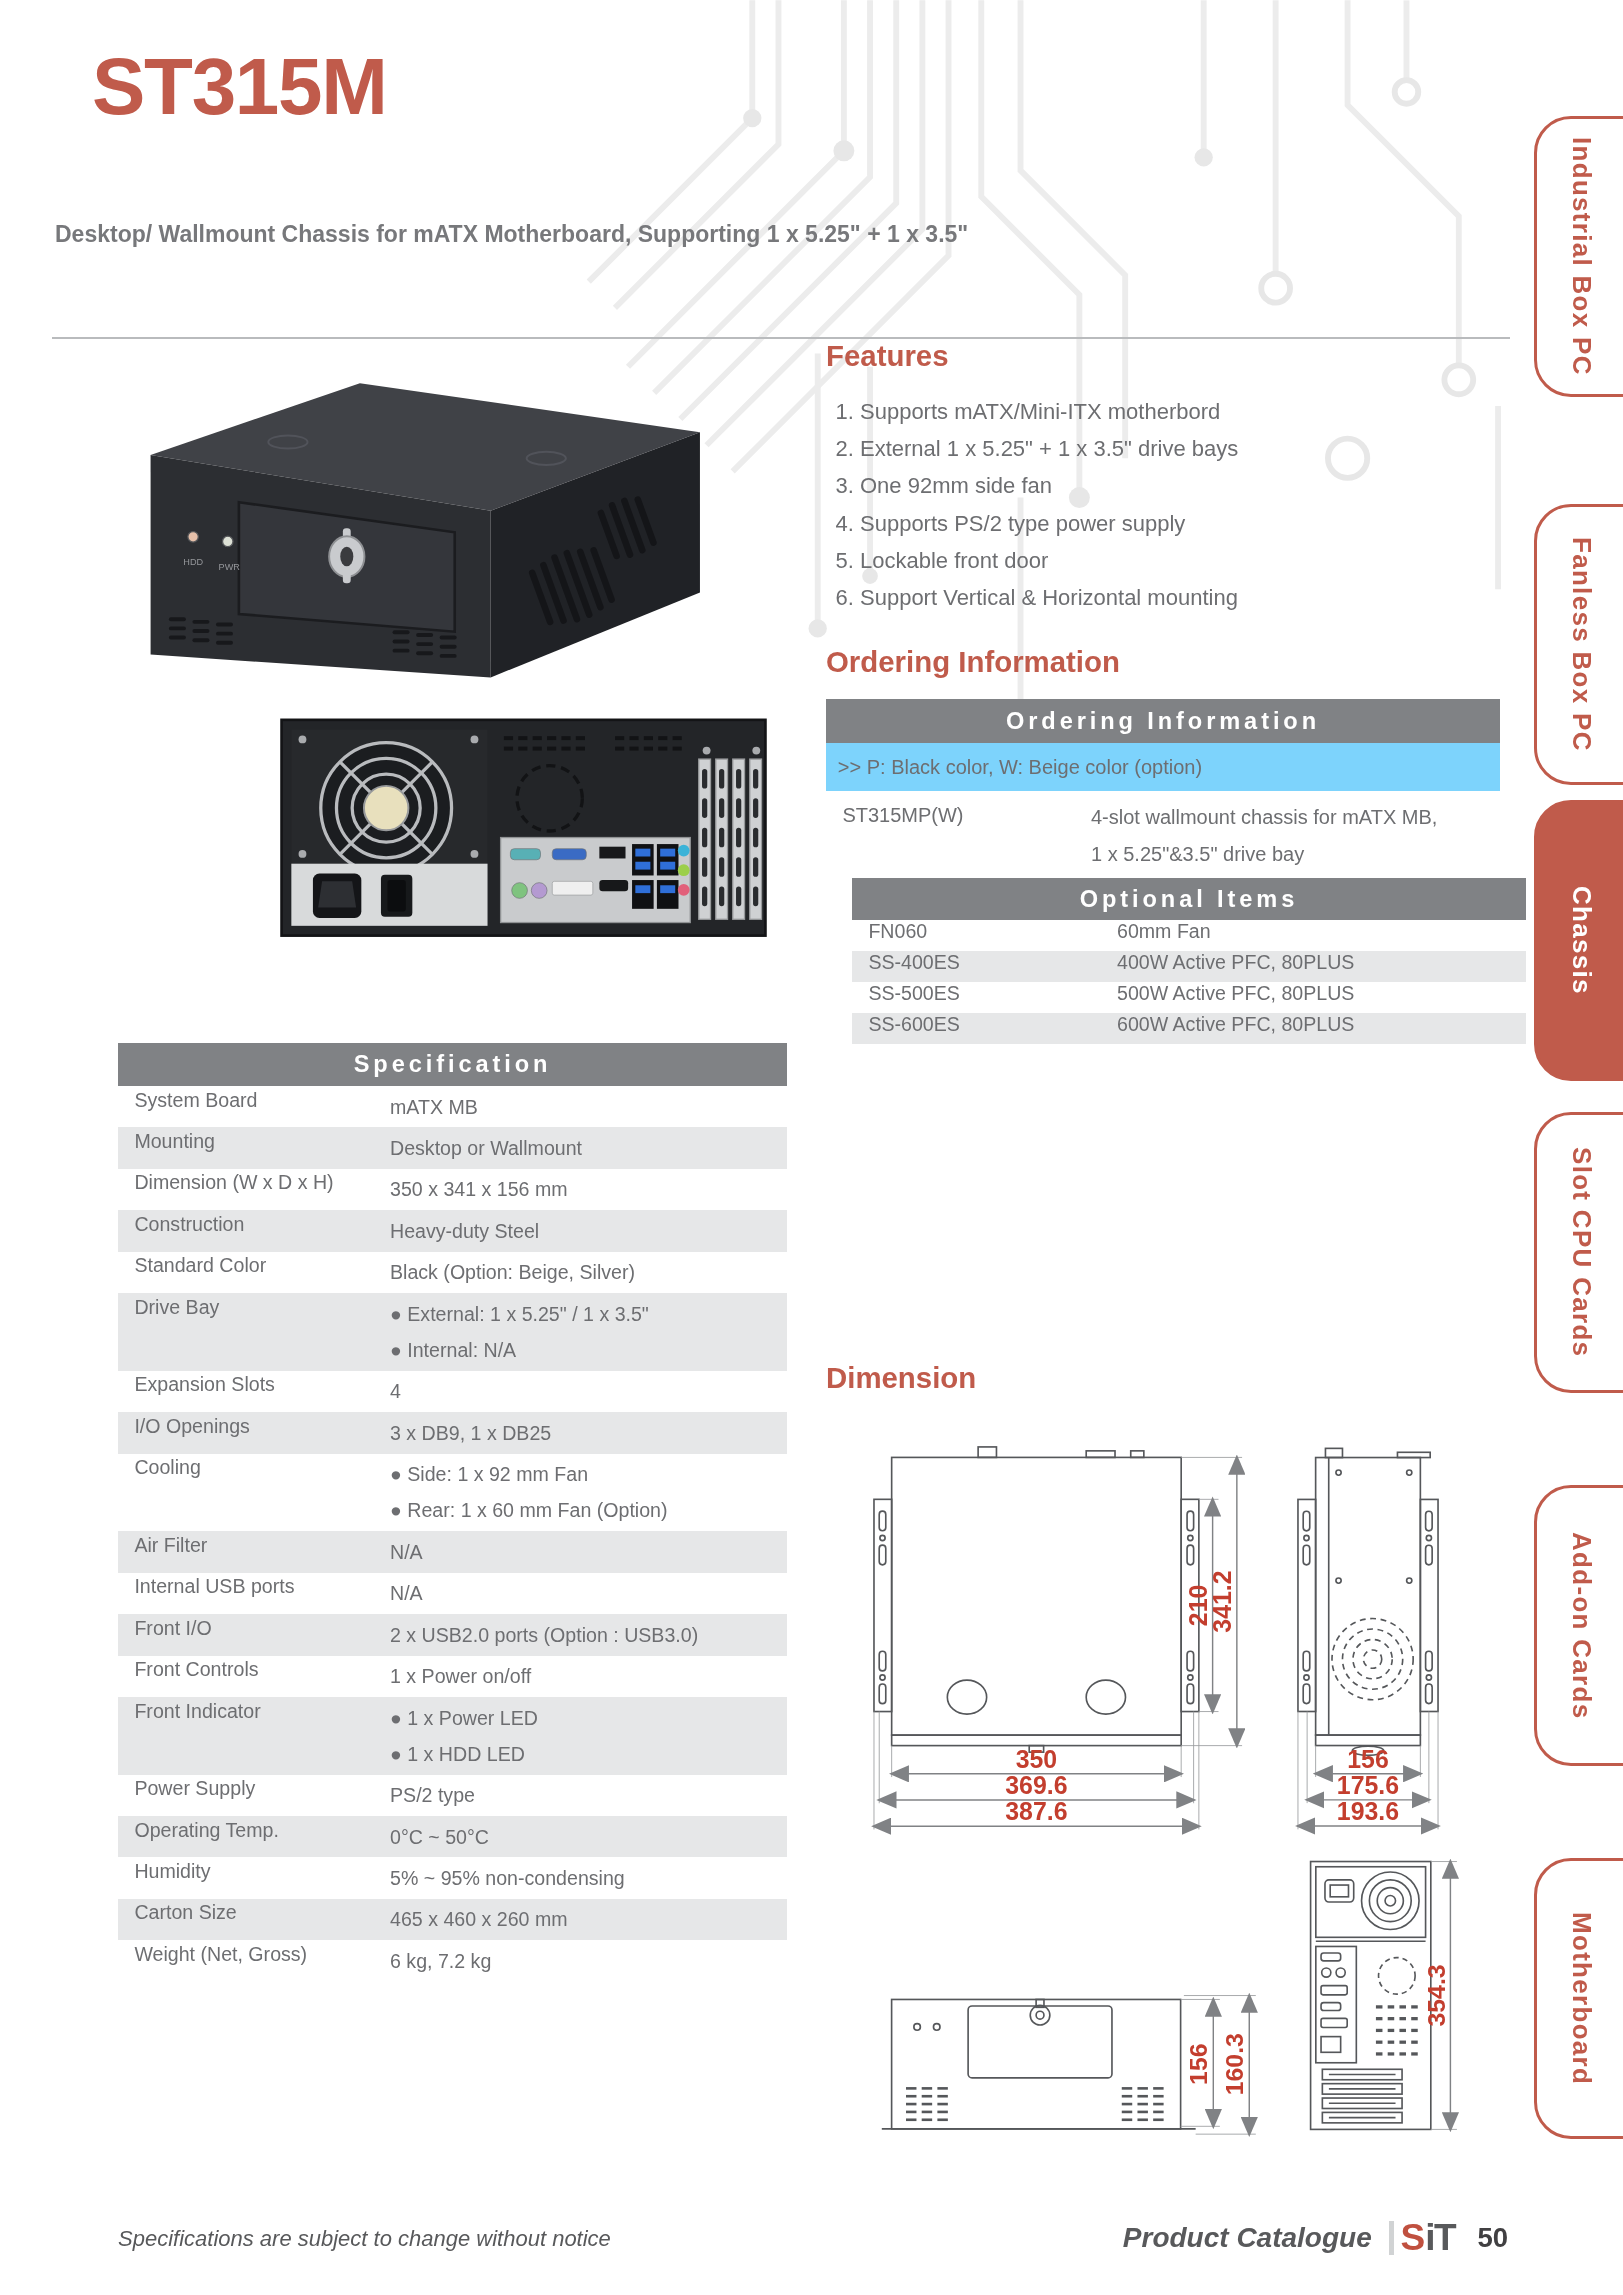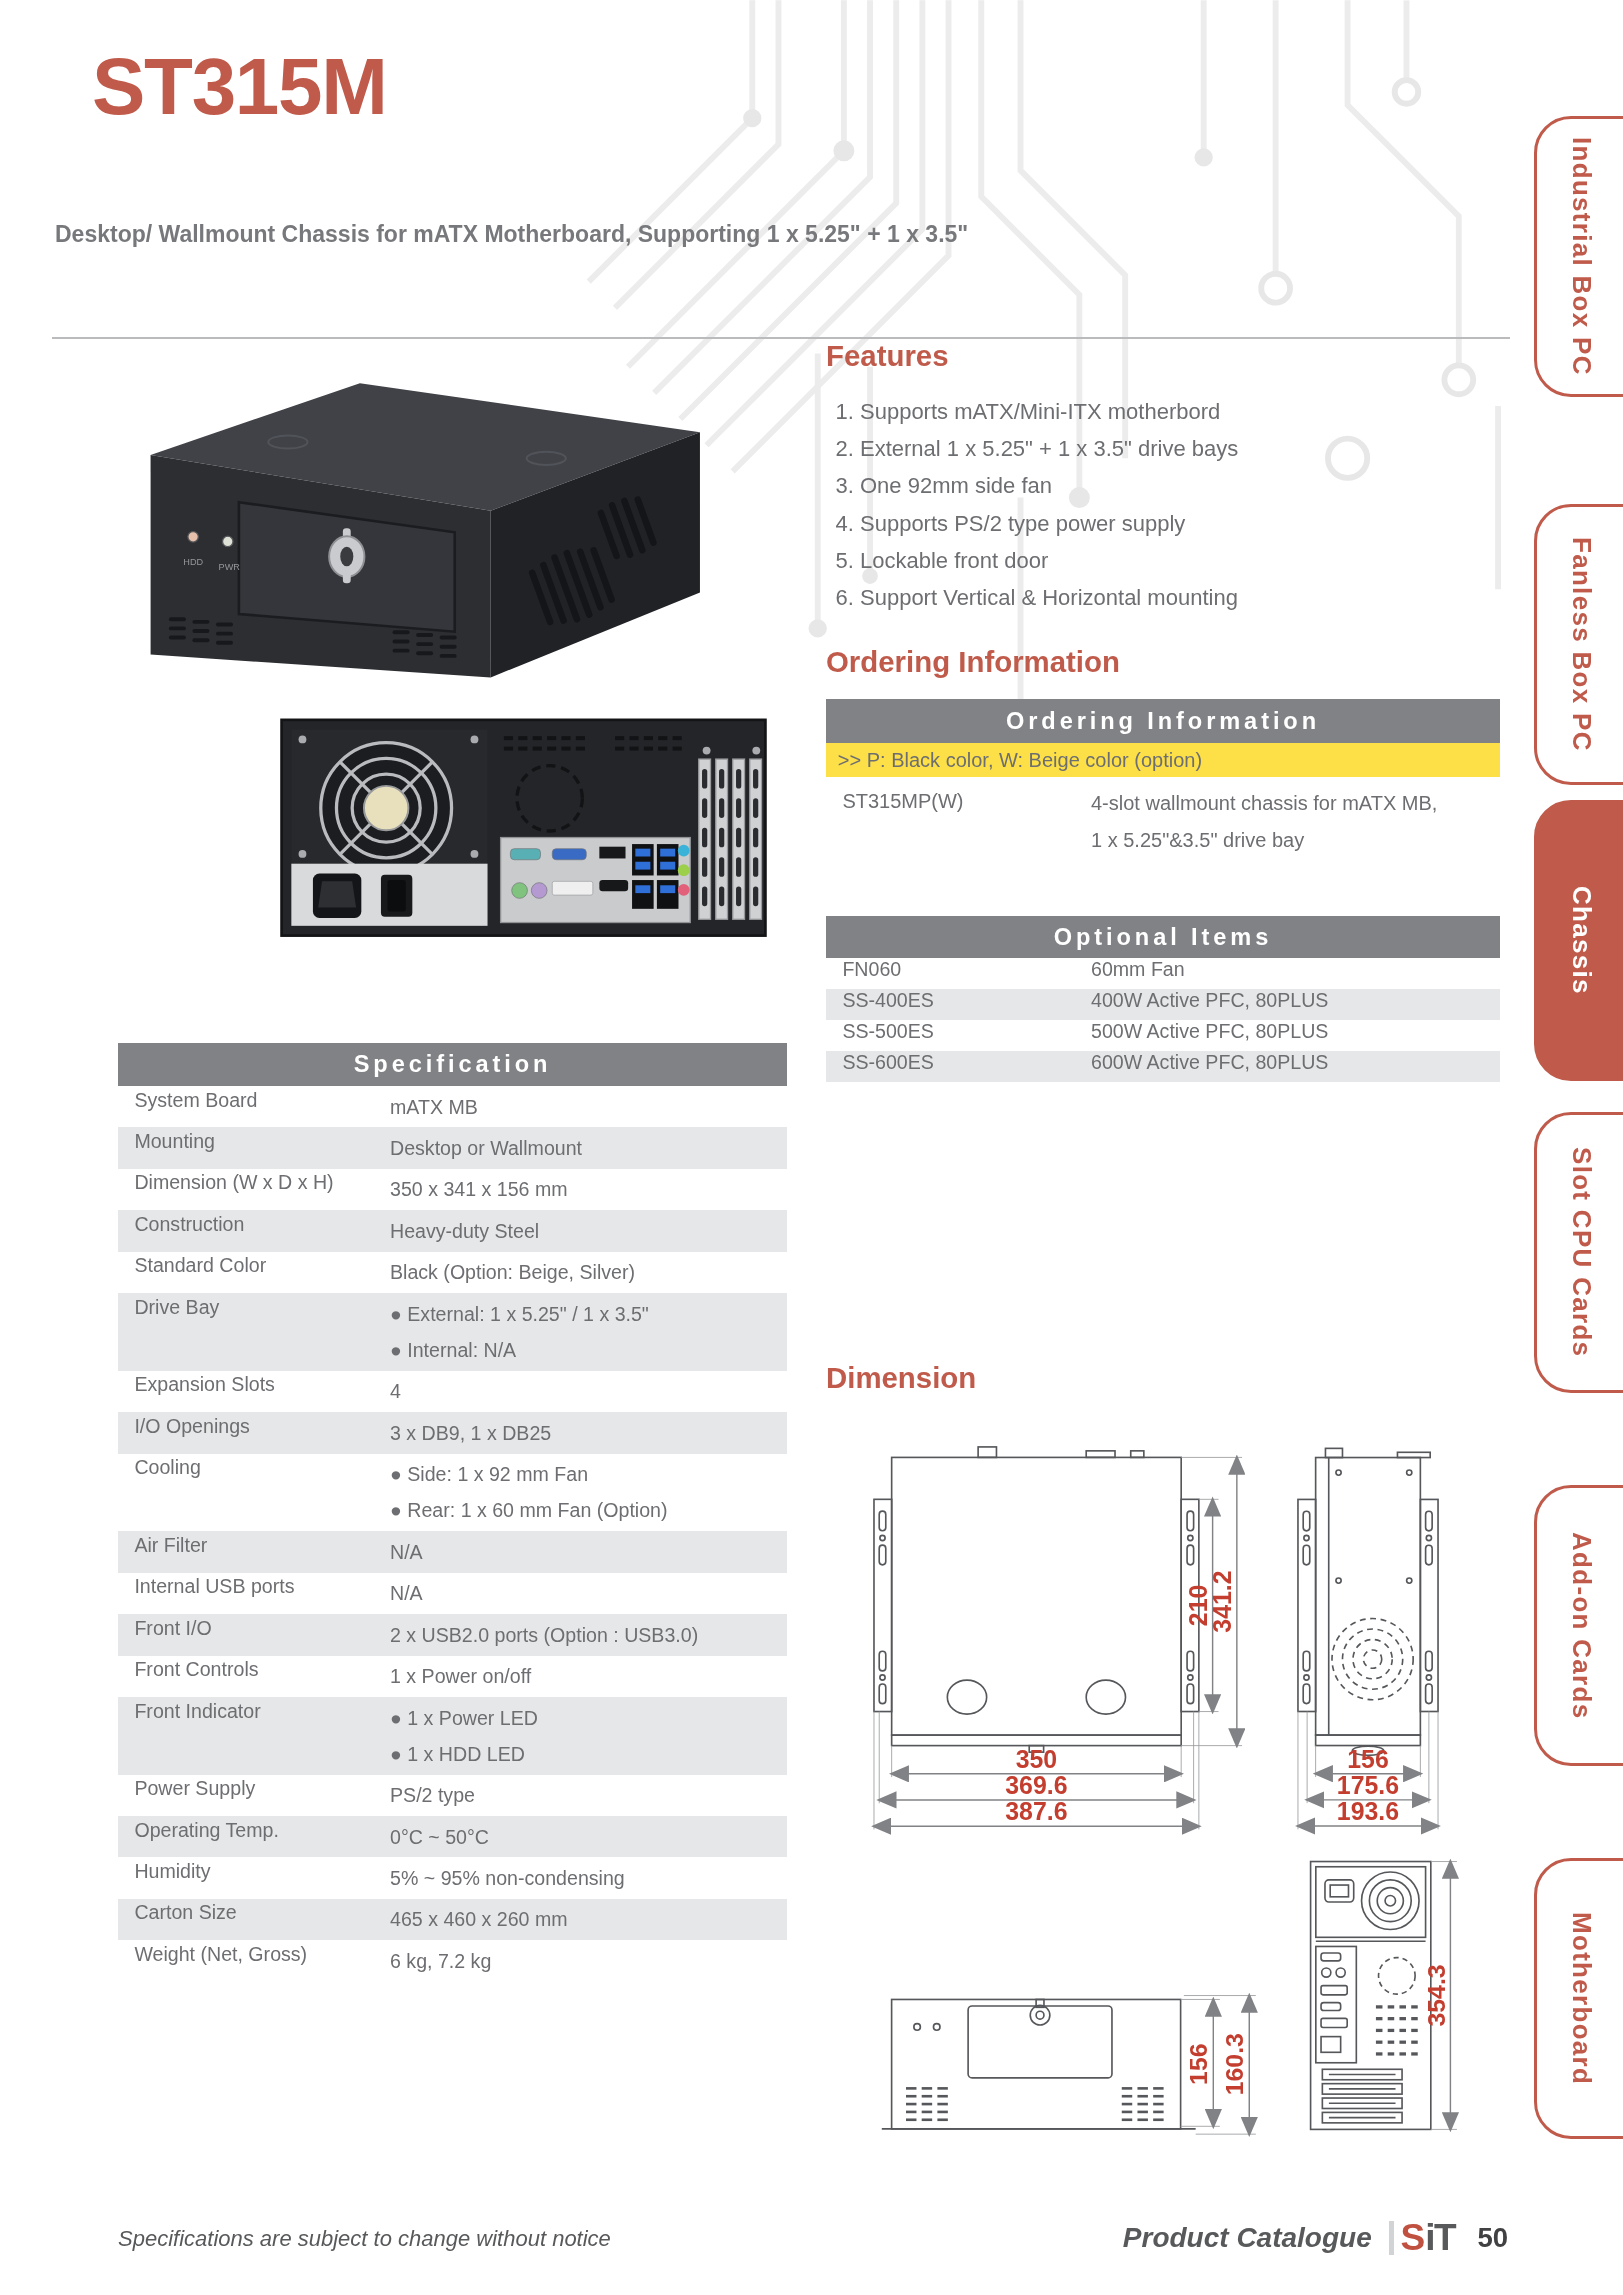--- a/index.html
+++ b/index.html
@@ -31,25 +31,25 @@
   .t-row { display:flex; align-items:flex-start; color:#6d6e71; font-size:19.6px; }
   .t-row .c1 { width:265px; padding-left:16.4px; flex-shrink:0; }
   .t-row .c2 { flex:1; }
   .t-row .c2 div { line-height:1.85; }
 
   
   .ordering-tbl { left:826px; top:699px; width:674px; }
   .ordering-tbl .tbl-title { height:44px; }
   .ord-row { padding:7.9px 0; font-size:20px; }
   .ord-row .c1 { align-self:flex-start; margin-top:5.2px; }
-  .ord-note { display:flex; align-items:center; height:34px; background:#fde047; color:#6d6e71;
+  .ord-note { display:flex; align-items:center; height:48px; background:#7dd3fc; color:#6d6e71;
               font-size:20px; padding-left:11.8px; }
 
   
-  .optional-tbl { left:826px; top:878px; width:674px;margin-top:38px; }
+  .optional-tbl { left:852px; top:878px; width:674px; }
   .optional-tbl .tbl-title { height:42px; }
   .optional-tbl .t-row { height:31px; }
   .optional-tbl .t-row:nth-child(odd) { background:#e6e7e8; }
 
   
   .spec-tbl { left:118px; top:1003px; width:669px; }
   .spec-tbl .tbl-title { height:43px;margin-top:40px; }
   .spec-tbl .t-row { min-height:37px; padding:2.6px 0; }
   .spec-tbl .t-row:nth-child(odd) { background:#e6e7e8; }
   .spec-tbl .c1 { width:272px; }

